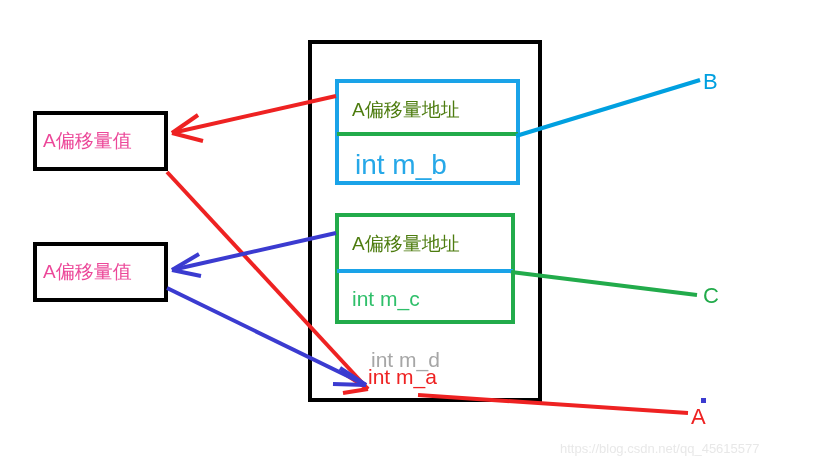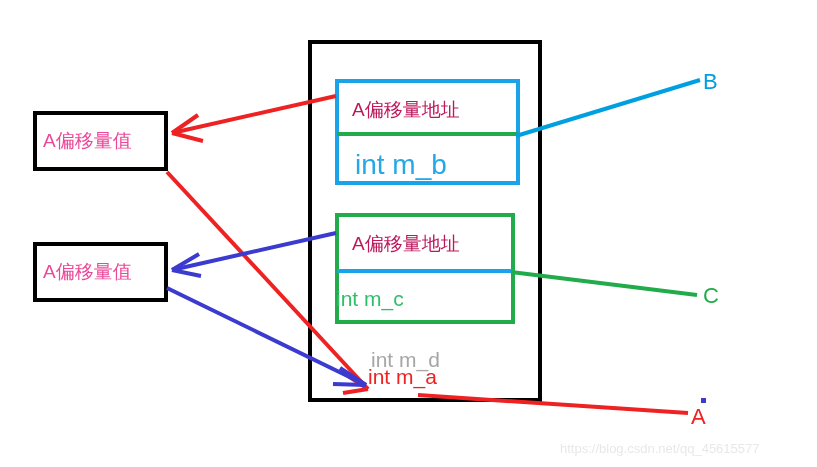--- a/index.html
+++ b/index.html
@@ -26,21 +26,21 @@
     position: absolute;
     white-space: nowrap;
     line-height: 1;
   }
   .offset-label {
     font-size: 19px;
     color: #ec4899;
   }
   .addr-label {
     font-size: 19px;
-    color: #be185d;
+    color: #4d7c0f;
   }
   .member-b {
     font-size: 28px;
     color: #26a8e8;
   }
   .member-c {
     font-size: 21px;
     color: #2fbf6a;
   }
   .member-d {
@@ -121,21 +121,21 @@
       <line x1="366" y1="385" x2="340" y2="368" stroke="#3b3bd0" stroke-width="4"></line>
       <line x1="366" y1="385" x2="333" y2="384" stroke="#3b3bd0" stroke-width="4"></line>
     </g>
 
   </svg>
 
   <div class="txt addr-label" style="left:352px; top:100px;">A偏移量地址</div>
   <div class="txt member-b" style="left:355px; top:151px;">int  m_b</div>
 
   <div class="txt addr-label" style="left:352px; top:234px;">A偏移量地址</div>
-  <div class="txt member-c" style="left:336px; top:288px;">int  m_c</div>
+  <div class="txt member-c" style="left:352px; top:288px;">int  m_c</div>
 
   <div class="txt member-d" style="left:371px; top:337px;">int  m_d</div>
   <div class="txt member-a" style="left:368px; top:366px;">int  m_a</div>
 
   <div class="txt offset-label" style="left:43px; top:131px;">A偏移量值</div>
   <div class="txt offset-label" style="left:43px; top:262px;">A偏移量值</div>
 
   <div class="txt tag-b" style="left:703px; top:71px;">B</div>
   <div class="txt tag-c" style="left:703px; top:285px;">C</div>
   <div class="txt tag-a" style="left:691px; top:406px;">A</div>

